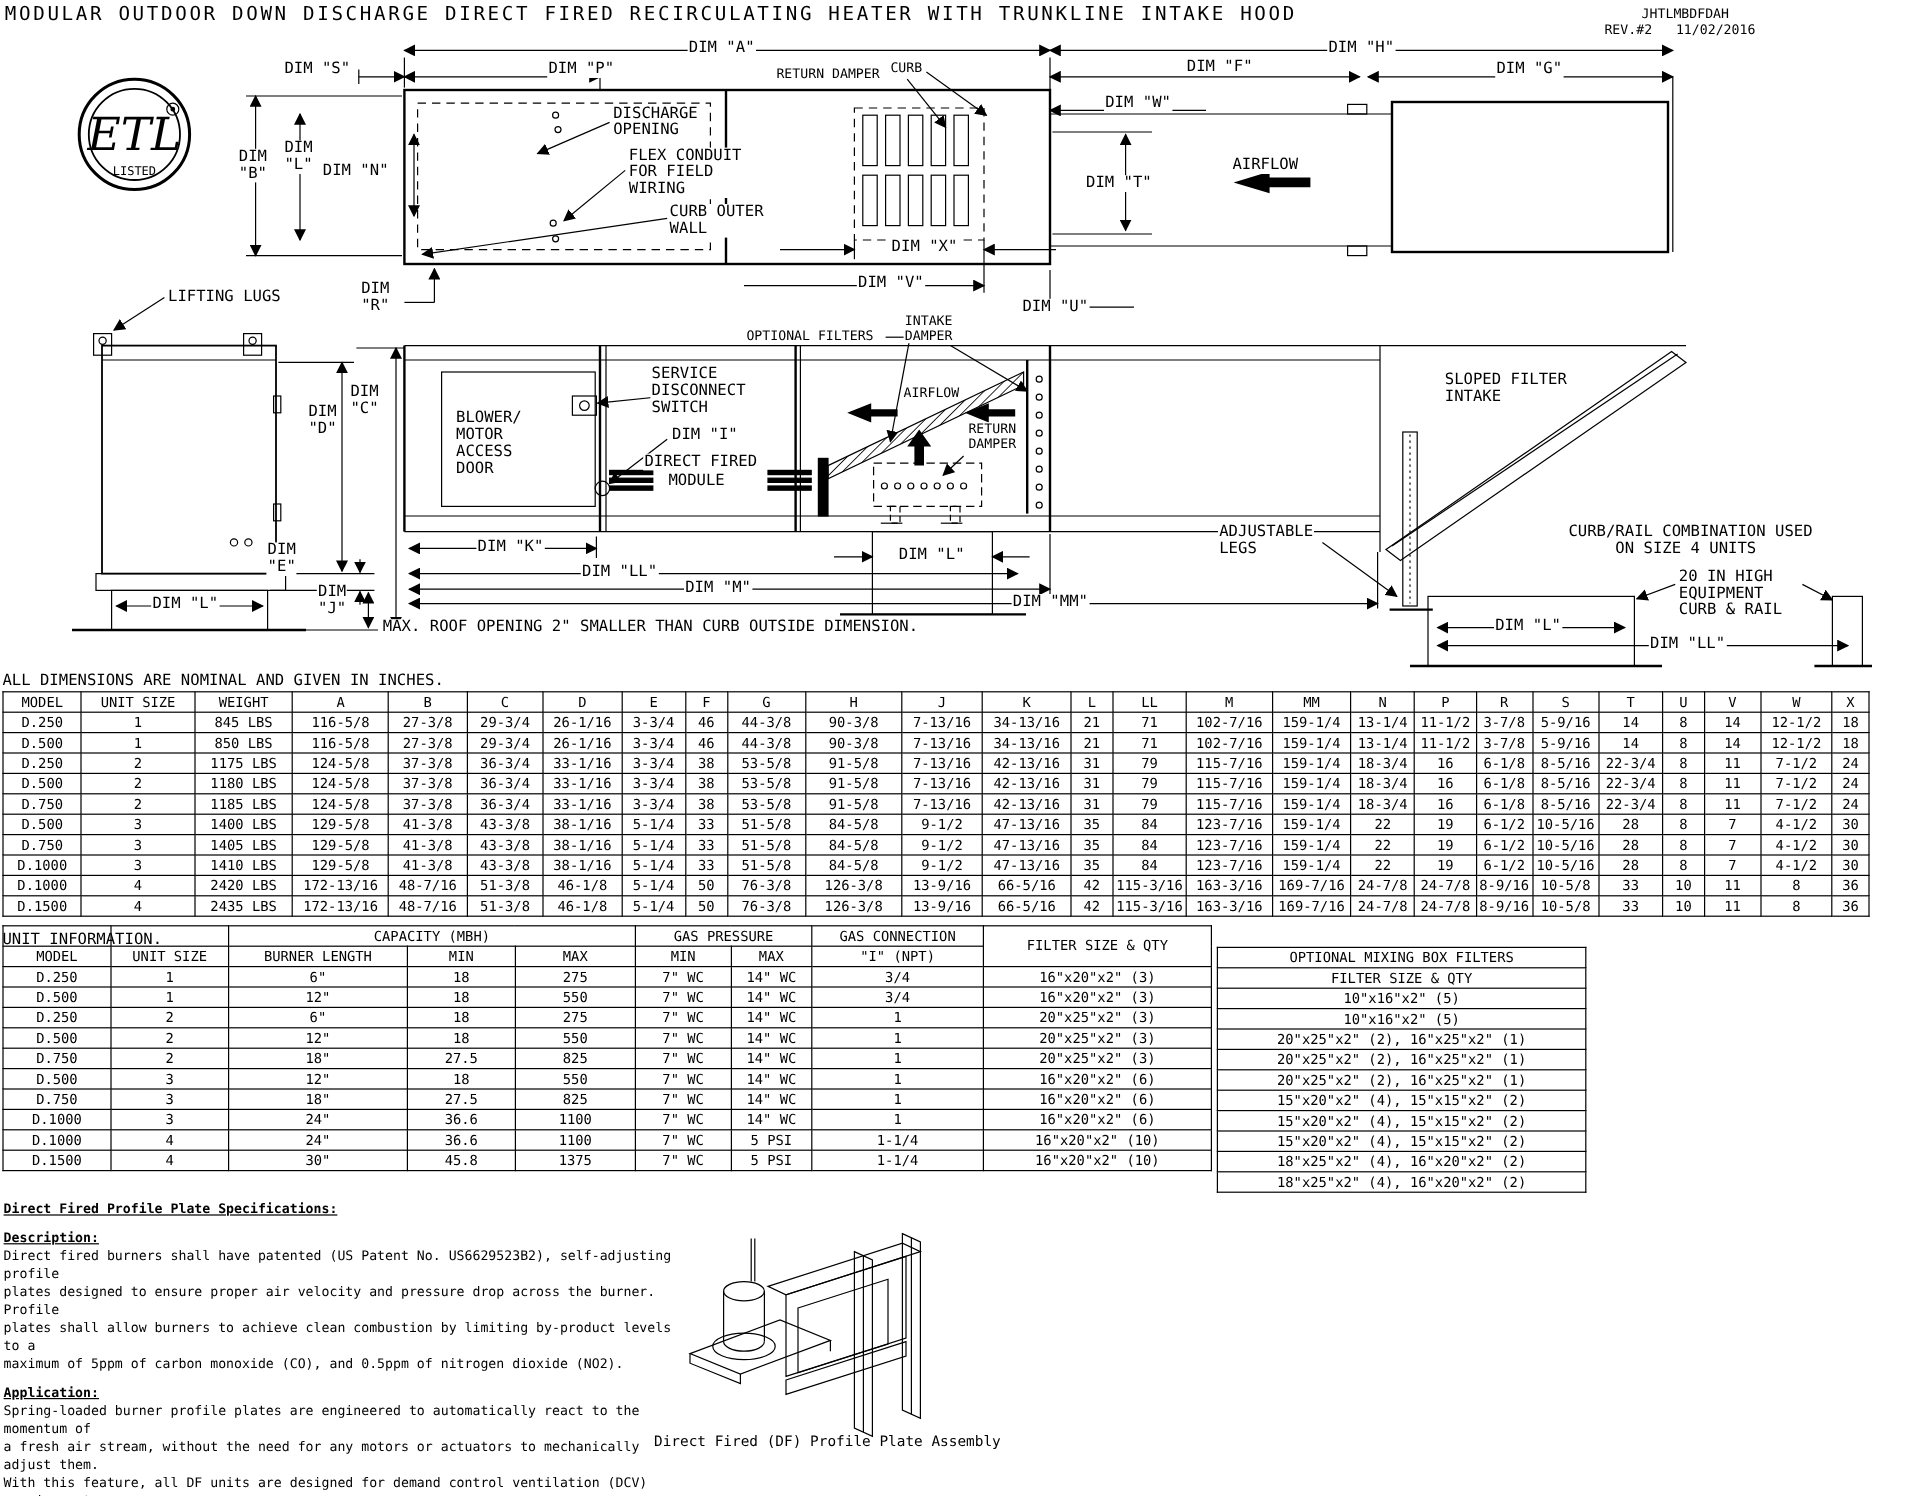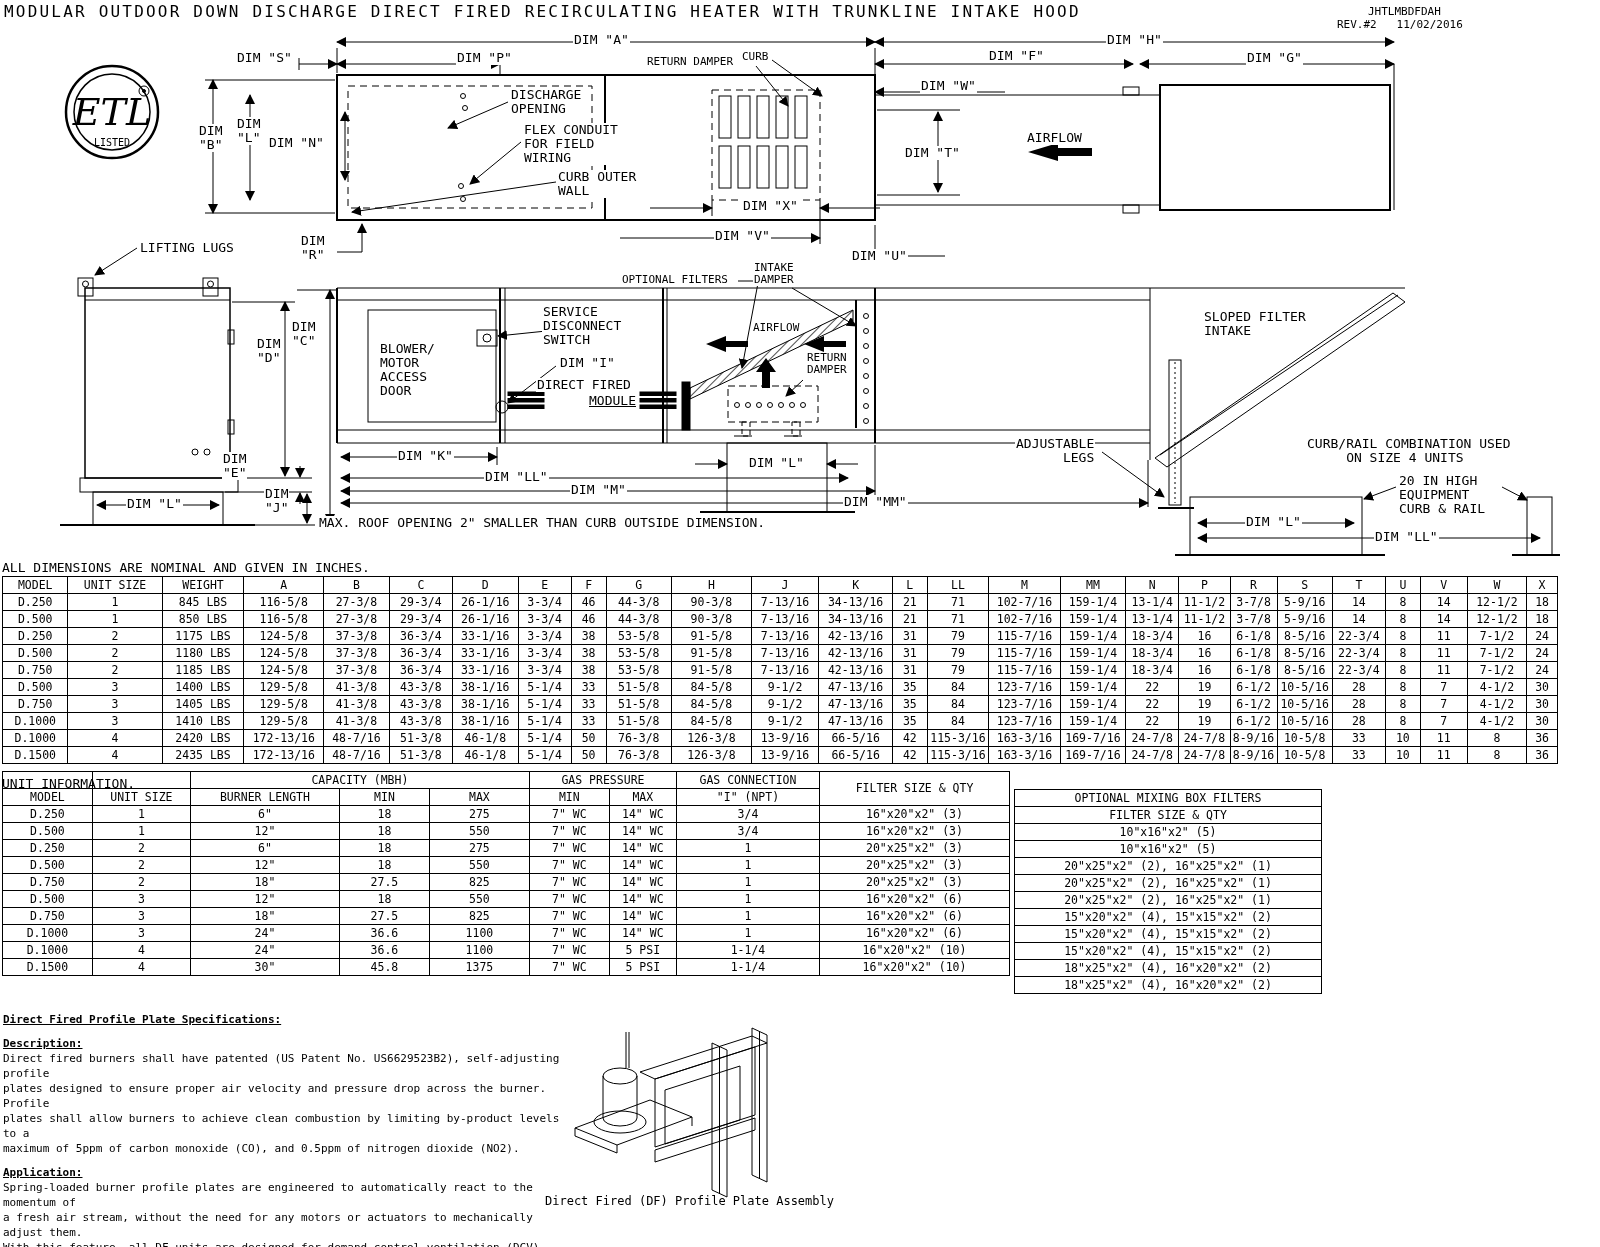--- a/index.html
+++ b/index.html
@@ -14,21 +14,21 @@
   .note{position:absolute;font-size:13px;z-index:3;white-space:nowrap}
   #dims-note{left:2px;top:560px}
   #unit-info-note{left:2px;top:776px}
   table{border-collapse:collapse;table-layout:fixed;position:absolute;background:#fff;z-index:2}
   td,th{border:1px solid #000;font:11.5px/13px "DejaVu Sans Mono",monospace;font-weight:normal;text-align:center;padding:1px;height:14px;overflow:hidden;white-space:nowrap}
   #dim-table{left:2px;top:576px;width:1556px}
   #info-table{left:2px;top:771px;width:1008px}
   #mix-table{left:1014px;top:789px;width:308px}
   #specs{position:absolute;left:3px;top:1000px;width:562px;font-size:11px;line-height:15px;z-index:3}
   #specs .hd{text-decoration:underline;font-weight:bold;margin-top:9px}
-  #specs .hd.first{margin-top:12px}
+  #specs .hd.first{margin-top:0}
   #specs .bd{white-space:pre-line}
   #assembly-caption{position:absolute;left:545px;top:1194px;font-size:12px;z-index:3}
 </style>
 </head>
 <body>
 
 <div id="page-title">MODULAR OUTDOOR DOWN DISCHARGE DIRECT FIRED RECIRCULATING HEATER WITH TRUNKLINE INTAKE HOOD</div>
 <div id="doc-code">JHTLMBDFDAH</div>
 <div id="doc-rev">REV.#2   11/02/2016</div>
 
@@ -306,27 +306,27 @@
 "D"</div>
     <div class="lbl" style="left: 379px; top: 342px;">BLOWER/
 MOTOR
 ACCESS
 DOOR</div>
     <div class="lbl" style="left: 542px; top: 305px;">SERVICE
 DISCONNECT
 SWITCH</div>
     <div class="lbl" style="left: 559px; top: 356px;">DIM "I"</div>
     <div class="lbl" style="left: 536px; top: 378px;">DIRECT FIRED</div>
-    <div class="lbl" style="left: 588px; top: 394px; text-decoration: underline;">MODULE</div>
+    <div class="lbl" style="left: 556px; top: 394px;">MODULE</div>
     <div class="lbl sm" style="left: 752px; top: 322px;">AIRFLOW</div>
     <div class="lbl sm" style="left: 806px; top: 352px;">RETURN
 DAMPER</div>
     <div class="lbl" style="left: 1203px; top: 310px;">SLOPED FILTER
 INTAKE</div>
-    <div class="lbl" style="left: 1015px; top: 437px; text-align: right;">ADJUSTABLE
+    <div class="lbl" style="left: 1015px; top: 437px;">ADJUSTABLE
 LEGS</div>
     <div class="lbl" style="left: 222px; top: 452px;">DIM
 "E"</div>
     <div class="lbl" style="left: 126px; top: 497px;">DIM "L"</div>
     <div class="lbl" style="left: 264px; top: 487px;">DIM
 "J"</div>
     <div class="lbl" style="left: 397px; top: 449px;">DIM "K"</div>
     <div class="lbl" style="left: 484px; top: 470px;">DIM "LL"</div>
     <div class="lbl" style="left: 570px; top: 483px;">DIM "M"</div>
     <div class="lbl" style="left: 748px; top: 456px;">DIM "L"</div>

